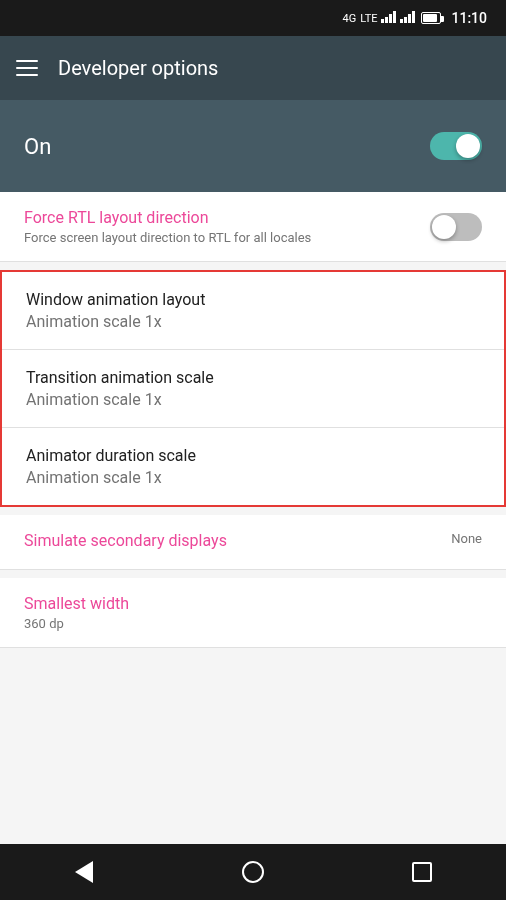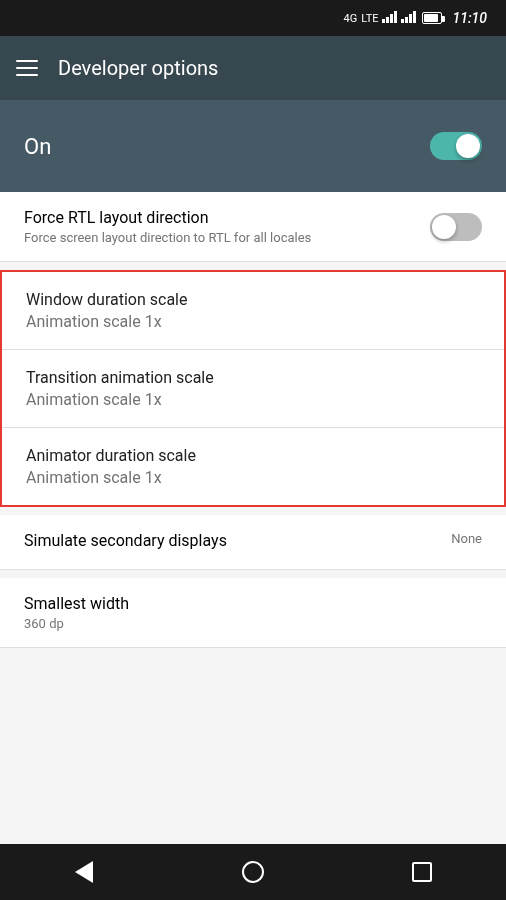--- a/index.html
+++ b/index.html
@@ -31,21 +31,20 @@
       gap: 4px;
       color: white;
       font-size: 12px;
     }
 
     .status-time {
       color: white;
       font-size: 14px;
       font-weight: 500;
       margin-left: 6px;
-      font-style: italic;
     }
 
     
     .app-bar {
       background: #37474f;
       height: 64px;
       display: flex;
       align-items: center;
       padding: 16px 16px;
       gap: 20px;
@@ -149,21 +148,21 @@
       align-items: center;
       justify-content: space-between;
     }
 
     .setting-item-text {
       flex: 1;
     }
 
     .setting-item-title {
       font-size: 16px;
-      color: #000000;
+      color: #ec4899;
       font-weight: 400;
       margin-bottom: 3px;
     }
 
     .setting-item-subtitle {
       font-size: 13px;
       color: #757575;
     }
 
     
@@ -317,21 +316,21 @@
       <div class="setting-item-subtitle">Force screen layout direction to RTL for all locales</div>
     </div>
     <div class="toggle-off"></div>
   </div>
 
   <div class="spacer-row"></div>
 
   <div class="highlighted-section">
 
     <div class="highlighted-item">
-      <div class="highlighted-item-title">Window duration scale</div>
+      <div class="highlighted-item-title">Window animation layout</div>
       <div class="highlighted-item-subtitle">Animation scale 1x</div>
     </div>
 
     <div class="highlighted-item">
       <div class="highlighted-item-title">Transition animation scale</div>
       <div class="highlighted-item-subtitle">Animation scale 1x</div>
     </div>
 
     <div class="highlighted-item">
       <div class="highlighted-item-title">Animator duration scale</div>

